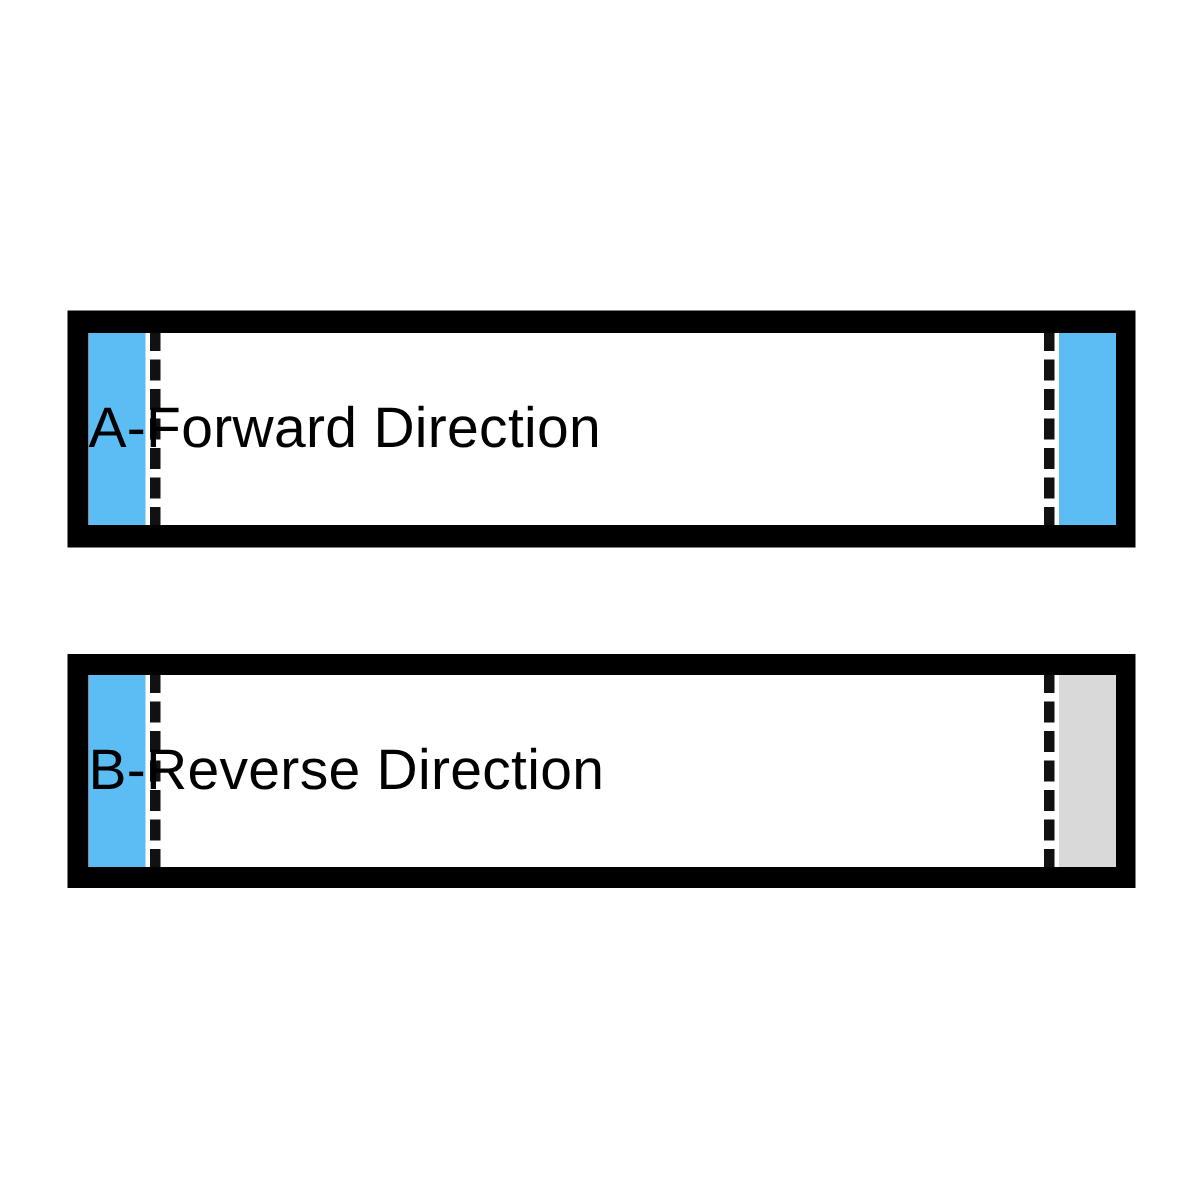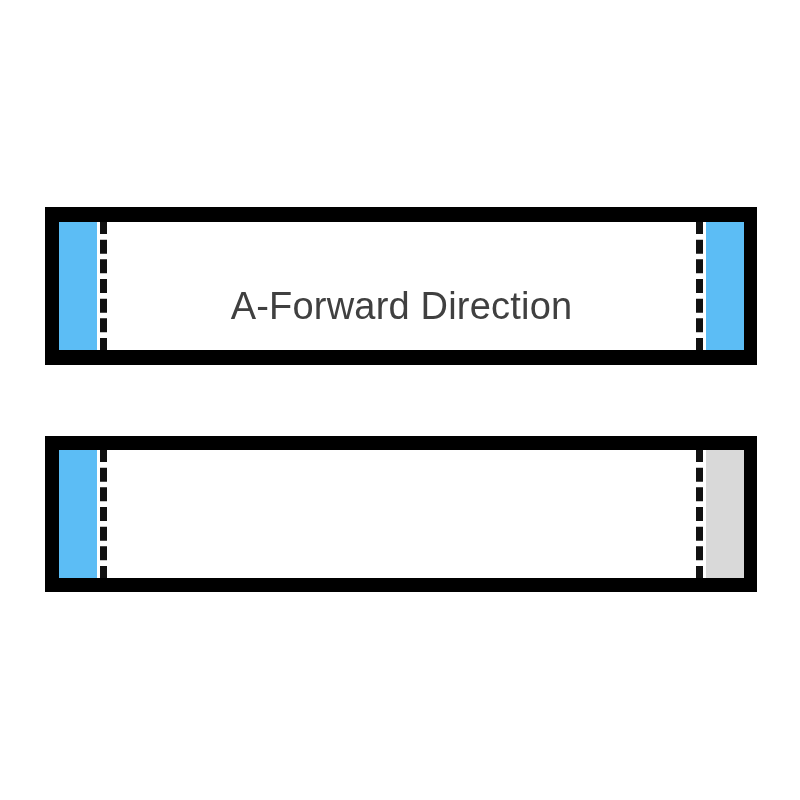--- a/index.html
+++ b/index.html
@@ -80,30 +80,29 @@
   .dash-line.left  { left: 41px; }
   .dash-line.right { right: 41px; }
 
   
   .bar-label {
     position: absolute;
     left: 0;
     right: 0;
     top: 50%;
     transform: translateY(-50%);
-    text-align: center;
+    text-align: left;
     font-family: "Liberation Sans", sans-serif;
     font-size: 38px;
     font-weight: 400;
-    color: #404040;
+    color: #000000;
     letter-spacing: 0.2px;
     white-space: nowrap;
     line-height: 1;
     pointer-events: none;
-    margin-top: 20px;
   }
 </style>
 </head>
 <body>
 
 <div id="canvas">
 
   <div class="bar bar-a">
     <div class="track">
 
@@ -120,20 +119,21 @@
     </div>
   </div>
 
   <div class="bar bar-b">
     <div class="track">
 
       <div class="end-block left fill-blue"></div>
 
       <div class="dash-line left"></div>
 
+      <div class="bar-label">B-Reverse Direction</div>
 
       <div class="dash-line right"></div>
 
       <div class="end-block right fill-gray"></div>
 
     </div>
   </div>
 
 </div>
 

